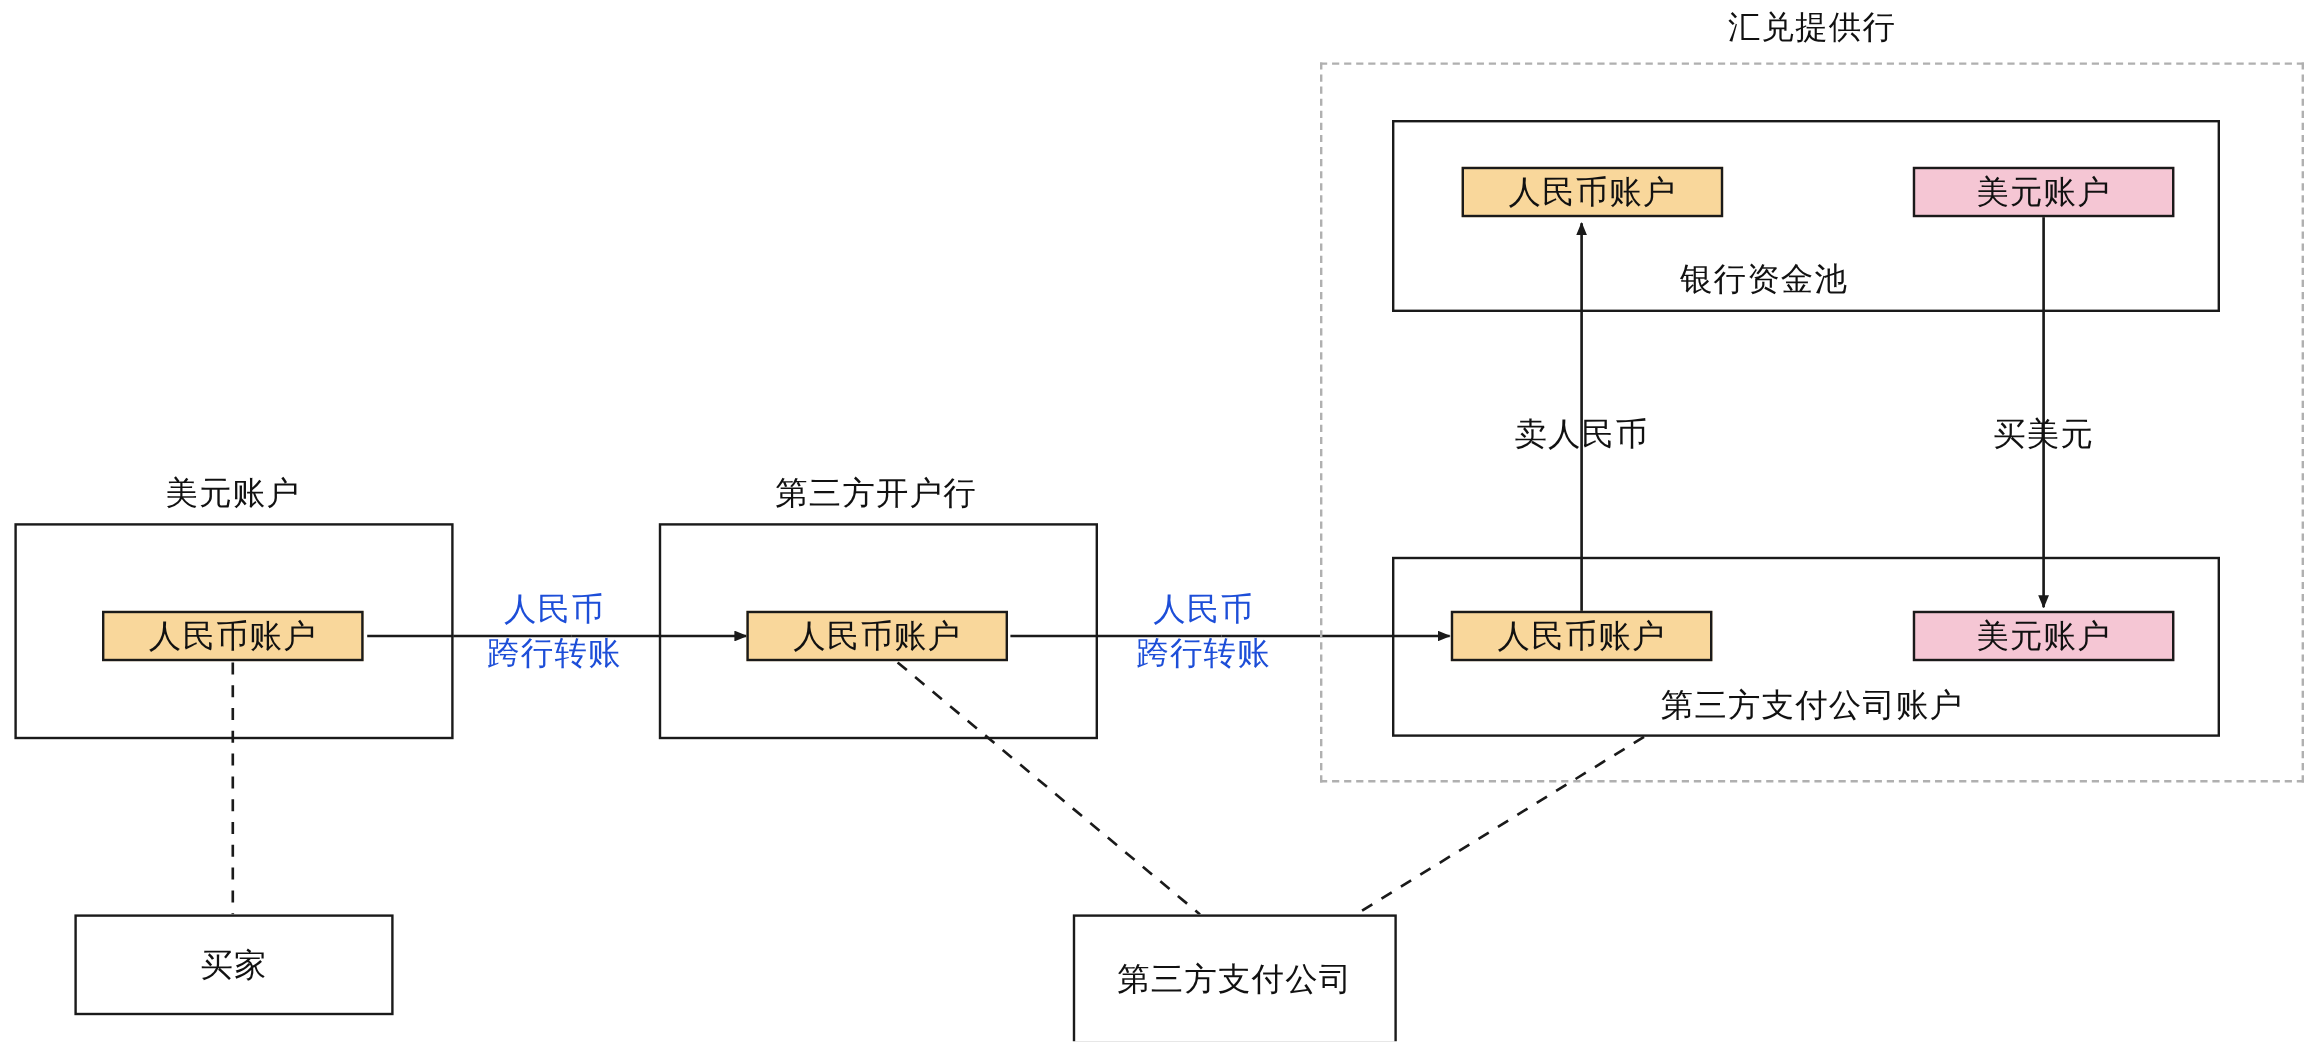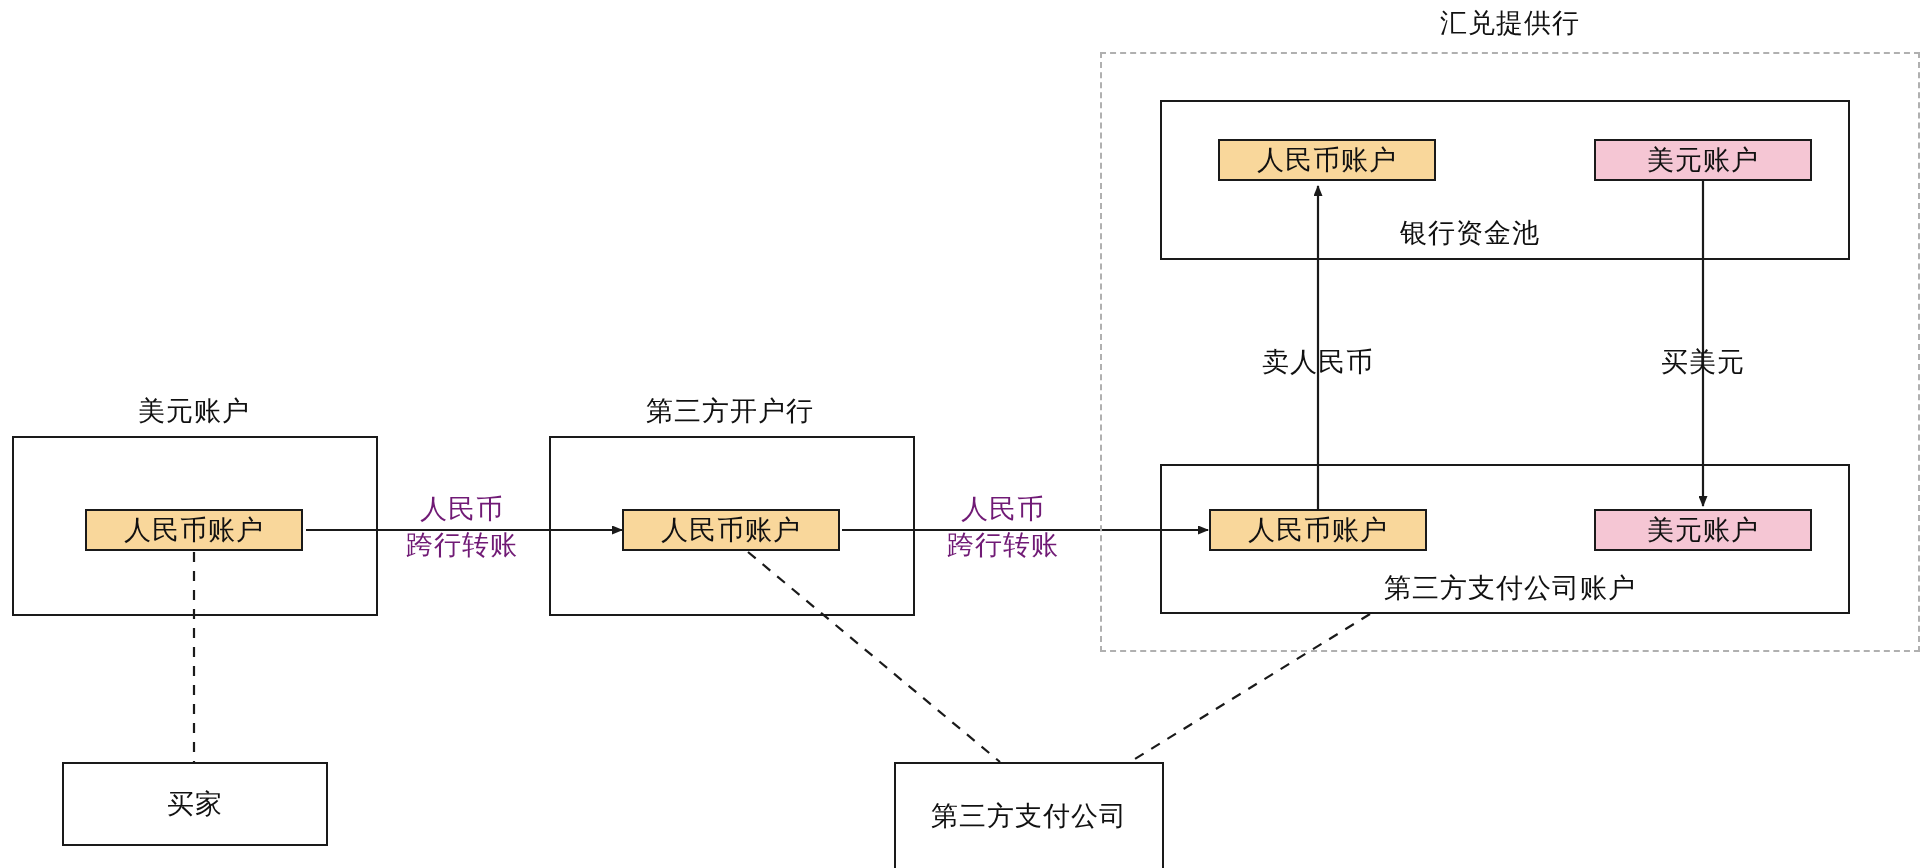--- a/index.html
+++ b/index.html
@@ -62,21 +62,21 @@
     white-space: nowrap;
     letter-spacing: 1px;
   }
   .caption-center {
     text-align: right;
     transform: translateX(-50%);
   }
   .edge-label {
     position: absolute;
     font-size: 27px;
-    color: #701a75;
+    color: #1d4ed8;
     line-height: 1.32;
     text-align: center;
     transform: translateX(-50%);
     white-space: nowrap;
     letter-spacing: 1px;
   }
   .inner-label {
     position: absolute;
     font-size: 27px;
     color: #111111;

